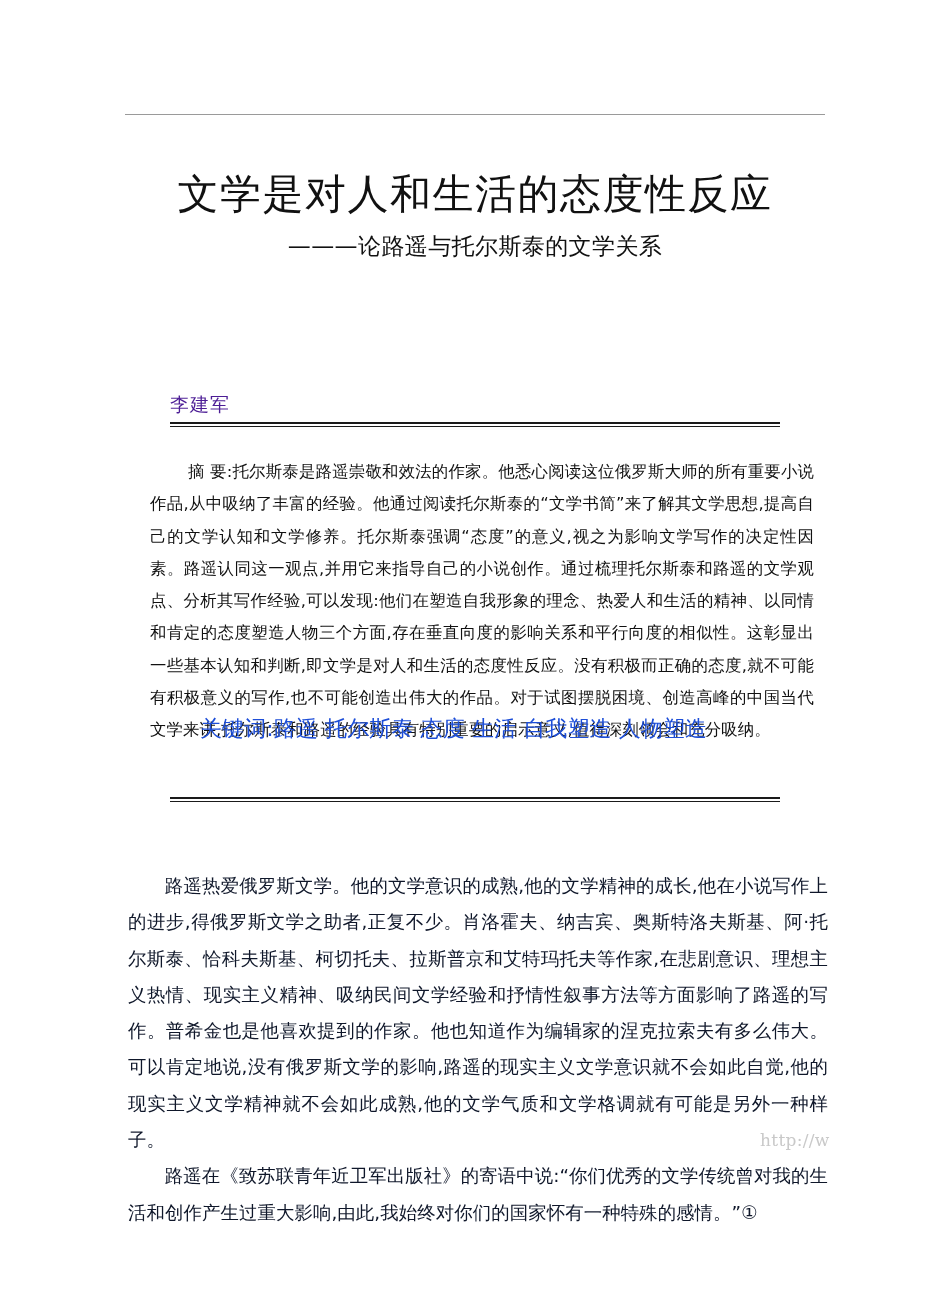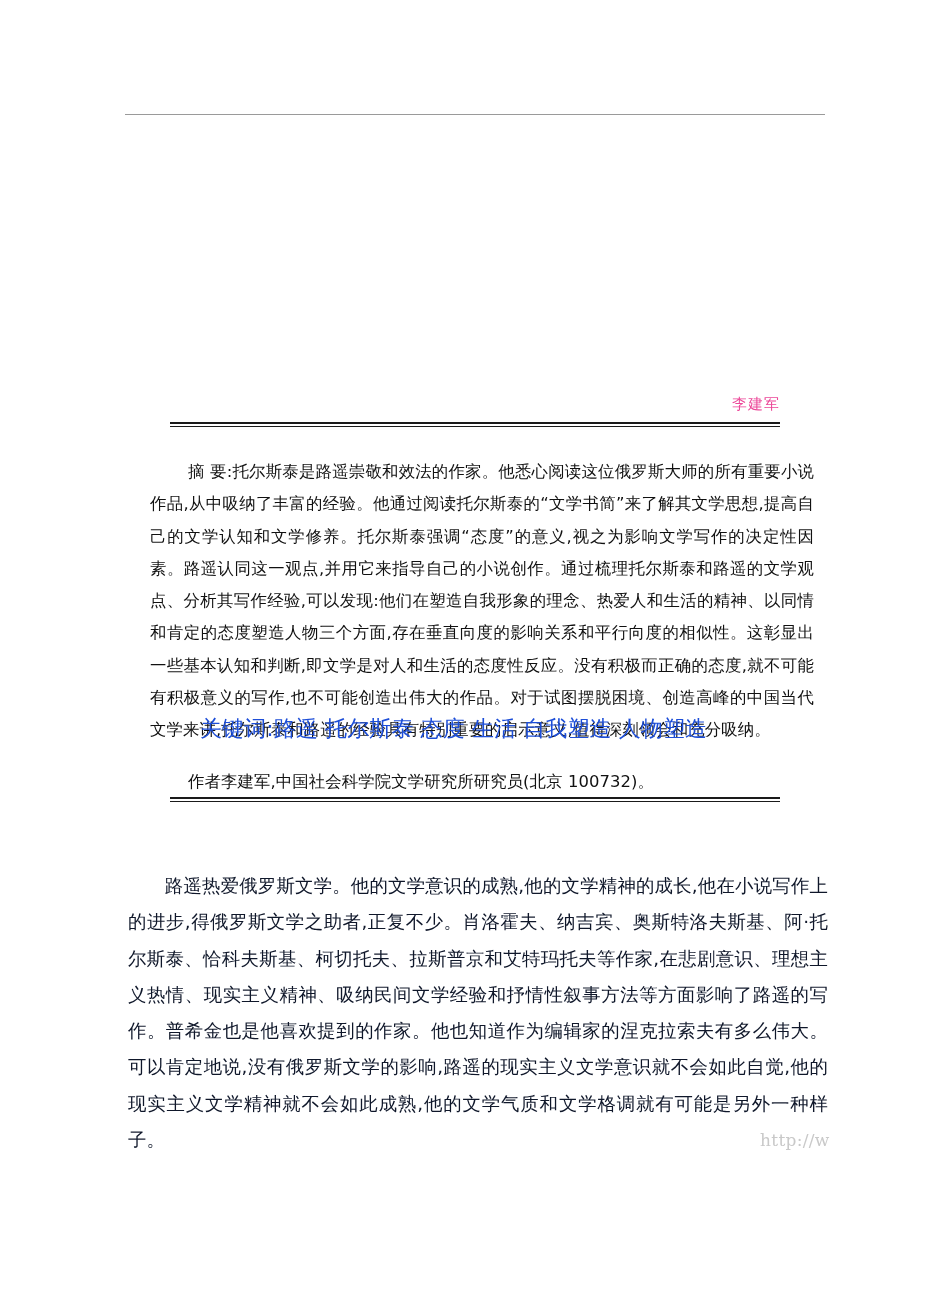--- a/index.html
+++ b/index.html
@@ -59,25 +59,25 @@
     color: #111111;
     white-space: nowrap;
   }
 
   
   .author-line {
     position: absolute;
     left: 170px;
     top: 389px;
     width: 610px;
-    text-align: right;
-    font-size: 15px;
+    text-align: left;
+    font-size: 19px;
     line-height: 30px;
     letter-spacing: 1px;
-    color: #ec4899;
+    color: #4c1d95;
   }
   .author-rule-thick {
     position: absolute;
     left: 170px;
     top: 422px;
     width: 610px;
     height: 2px;
     background: #1a1a1a;
   }
   .author-rule-thin {
@@ -179,34 +179,38 @@
     user-select: none;
   }
 </style>
 </head>
 <body>
 
 <div class="page">
 
   <div class="top-rule"></div>
 
+  <div class="title-block">
+    <div class="doc-title">文学是对人和生活的态度性反应</div>
+    <div class="doc-subtitle">———论路遥与托尔斯泰的文学关系</div>
+  </div>
 
   <div class="author-line">李建军</div>
   <div class="author-rule-thick"></div>
   <div class="author-rule-thin"></div>
 
   <div class="abstract">
     <span class="lead-indent">摘 要:托尔斯泰是路遥崇敬和效法的作家。他悉心阅读这位俄罗斯大师的所有重要小说作品,从中吸纳了丰富的经验。他通过阅读托尔斯泰的“文学书简”来了解其文学思想,提高自己的文学认知和文学修养。托尔斯泰强调“态度”的意义,视之为影响文学写作的决定性因素。路遥认同这一观点,并用它来指导自己的小说创作。通过梳理托尔斯泰和路遥的文学观点、分析其写作经验,可以发现:他们在塑造自我形象的理念、热爱人和生活的精神、以同情和肯定的态度塑造人物三个方面,存在垂直向度的影响关系和平行向度的相似性。这彰显出一些基本认知和判断,即文学是对人和生活的态度性反应。没有积极而正确的态度,就不可能有积极意义的写作,也不可能创造出伟大的作品。对于试图摆脱困境、创造高峰的中国当代文学来讲,托尔斯泰和路遥的经验具有特别重要的启示意义,值得深刻领会和充分吸纳。</span>
   </div>
 
   <div class="keywords">关键词:路遥 托尔斯泰 态度 生活 自我塑造 人物塑造</div>
 
-  <div class="authorinfo">作者李建军,中国社会科学院文学研究所研究员(北京 100732)。</div>
   <div class="authorinfo-rule-thick"></div>
   <div class="authorinfo-rule-thin"></div>
 
   <div class="body-text">
     <p>路遥热爱俄罗斯文学。他的文学意识的成熟,他的文学精神的成长,他在小说写作上的进步,得俄罗斯文学之助者,正复不少。肖洛霍夫、纳吉宾、奥斯特洛夫斯基、阿·托尔斯泰、恰科夫斯基、柯切托夫、拉斯普京和艾特玛托夫等作家,在悲剧意识、理想主义热情、现实主义精神、吸纳民间文学经验和抒情性叙事方法等方面影响了路遥的写作。普希金也是他喜欢提到的作家。他也知道作为编辑家的涅克拉索夫有多么伟大。可以肯定地说,没有俄罗斯文学的影响,路遥的现实主义文学意识就不会如此自觉,他的现实主义文学精神就不会如此成熟,他的文学气质和文学格调就有可能是另外一种样子。</p>
+    <p>路遥在《致苏联青年近卫军出版社》的寄语中说:“你们优秀的文学传统曾对我的生活和创作产生过重大影响,由此,我始终对你们的国家怀有一种特殊的感情。”①</p>
   </div>
 
   <div class="watermark">http://w</div>
 
 </div>
 
 </body></html>

